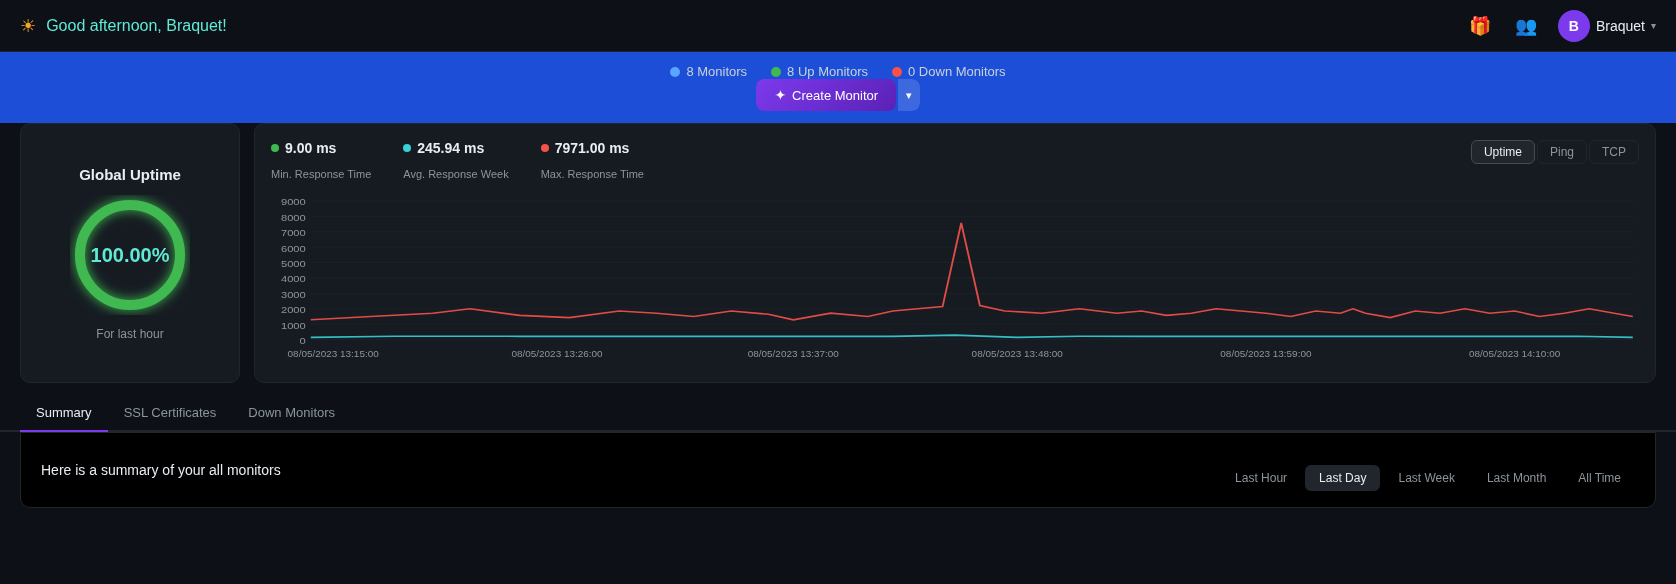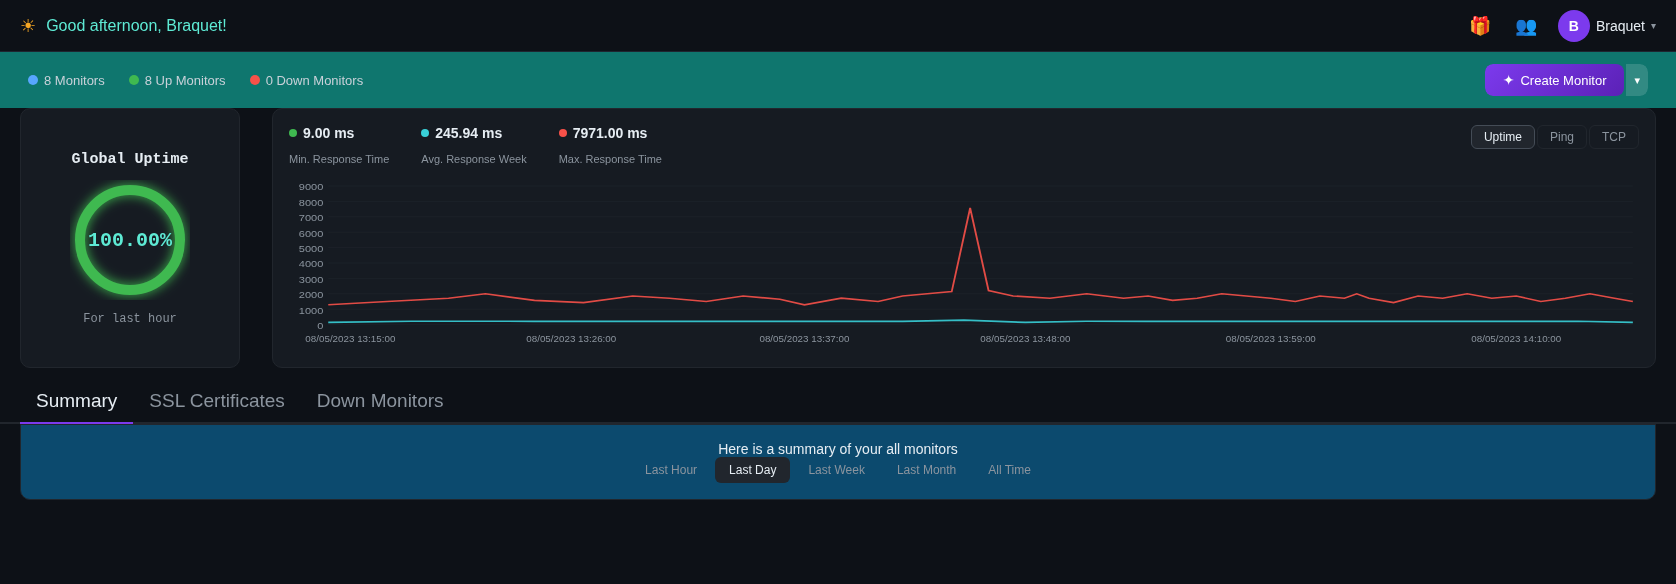--- a/index.html
+++ b/index.html
@@ -69,21 +69,22 @@
       font-size: 14px;
     }
     .chevron { color: #8b949e; font-size: 10px; }
 
     
     .sub-header {
       display: flex;
       align-items: center;
       justify-content: space-between;
       padding: 12px 28px;
-      background: #0f766e;
+      background: #1d4ed8;
+      flex-direction: column;
     }
     .monitor-stats {
       display: flex;
       align-items: center;
       gap: 24px;
     }
     .monitor-stat {
       display: flex; align-items: center; gap: 6px;
       font-size: 13px;
       color: #c9d1d9;
@@ -139,22 +140,21 @@
       border: 1px solid #21262d;
       border-radius: 10px;
       width: 220px;
       min-width: 220px;
       display: flex;
       flex-direction: column;
       align-items: center;
       justify-content: center;
       padding: 20px;
       gap: 12px;
-      margin-right: 32px;
-      font-family: Liberation Mono, monospace;
+      margin-right: 14px;
     }
     .uptime-title {
       color: #e6edf3;
       font-size: 15px;
       font-weight: 600;
     }
     .donut-container {
       position: relative;
       width: 120px;
       height: 120px;
@@ -262,52 +262,52 @@
 
     
     .tabs-bar {
       display: flex;
       border-bottom: 2px solid #21262d;
       padding: 0 20px;
       margin-top: 12px;
     }
     .tab-item {
       padding: 10px 16px;
-      font-size: 19px;
+      font-size: 13px;
       color: #8b949e;
       cursor: pointer;
       border-bottom: 2px solid transparent;
       margin-bottom: -2px;
       transition: color 0.2s;
     }
     .tab-item.active {
       color: #e6edf3;
       border-bottom-color: #7c3aed;
     }
 
     
     .summary-section {
-      background: #0c4a6e;
+      background: #000000;
       border: 1px solid #21262d;
       border-radius: 0 0 10px 10px;
       margin: 0 20px;
       padding: 16px 20px;
       display: flex;
       align-items: center;
       justify-content: space-between;
-      flex-direction: column;
     }
     .summary-text {
       color: #e6edf3;
       font-size: 14px;
       font-weight: 500;
     }
     .time-filter-tabs {
       display: flex;
       gap: 4px;
+      margin-top: 16px;
     }
     .time-tab {
       background: none;
       border: none;
       color: #8b949e;
       padding: 6px 14px;
       font-size: 12px;
       border-radius: 6px;
       cursor: pointer;
     }

